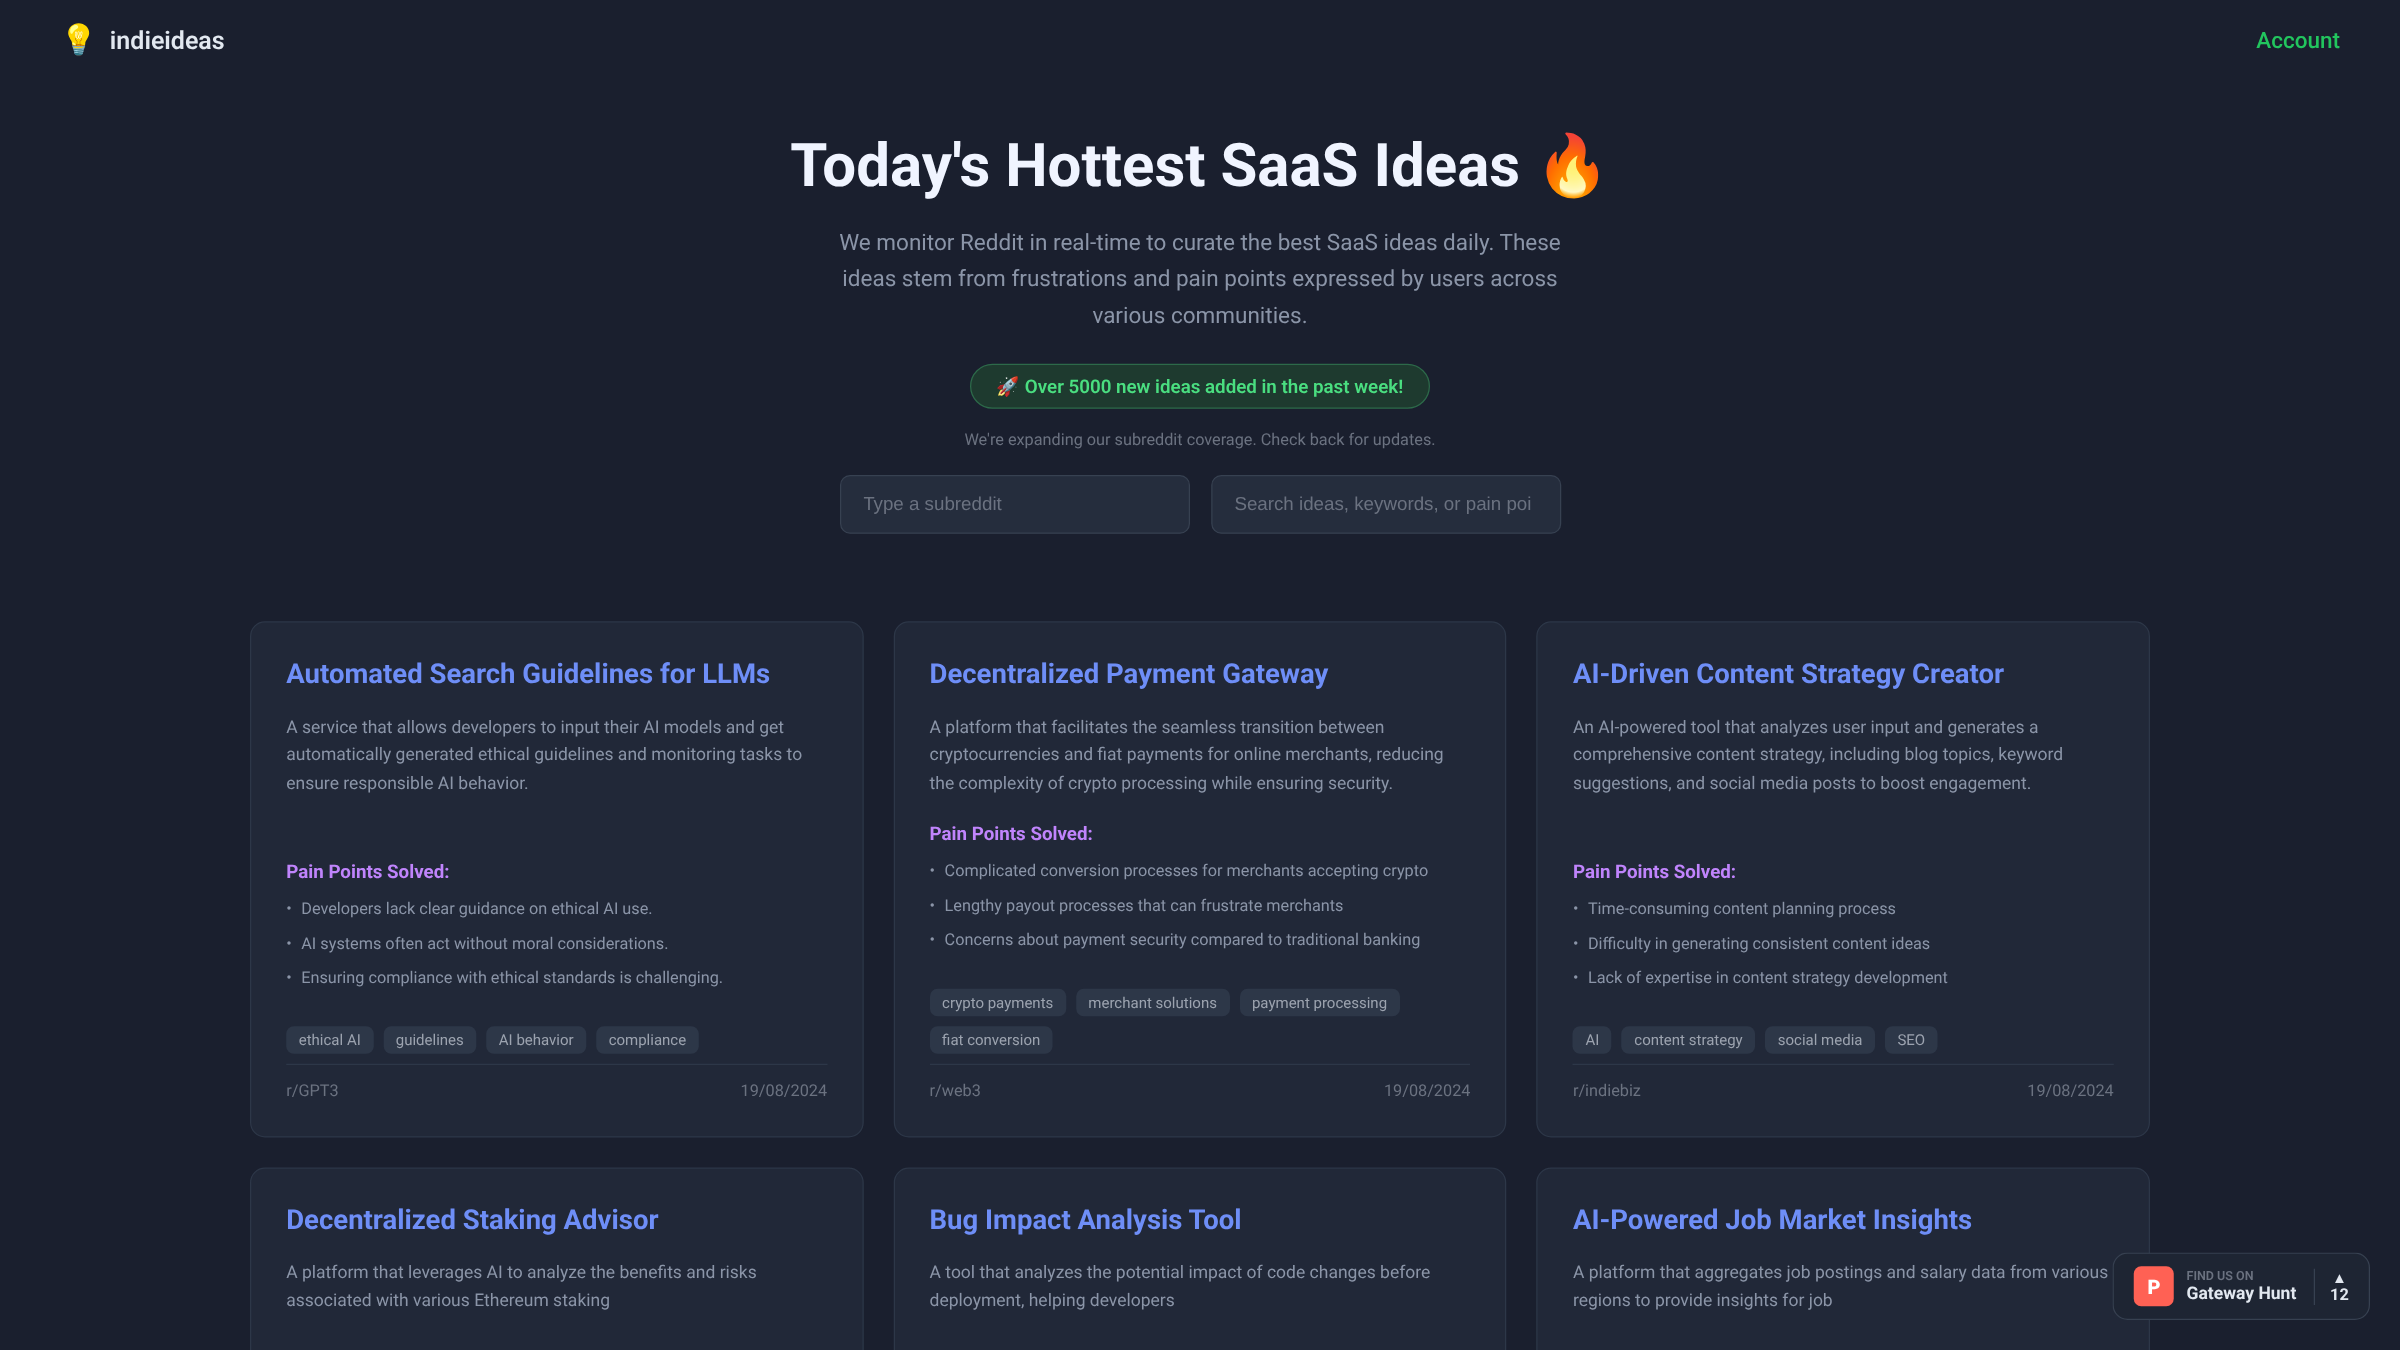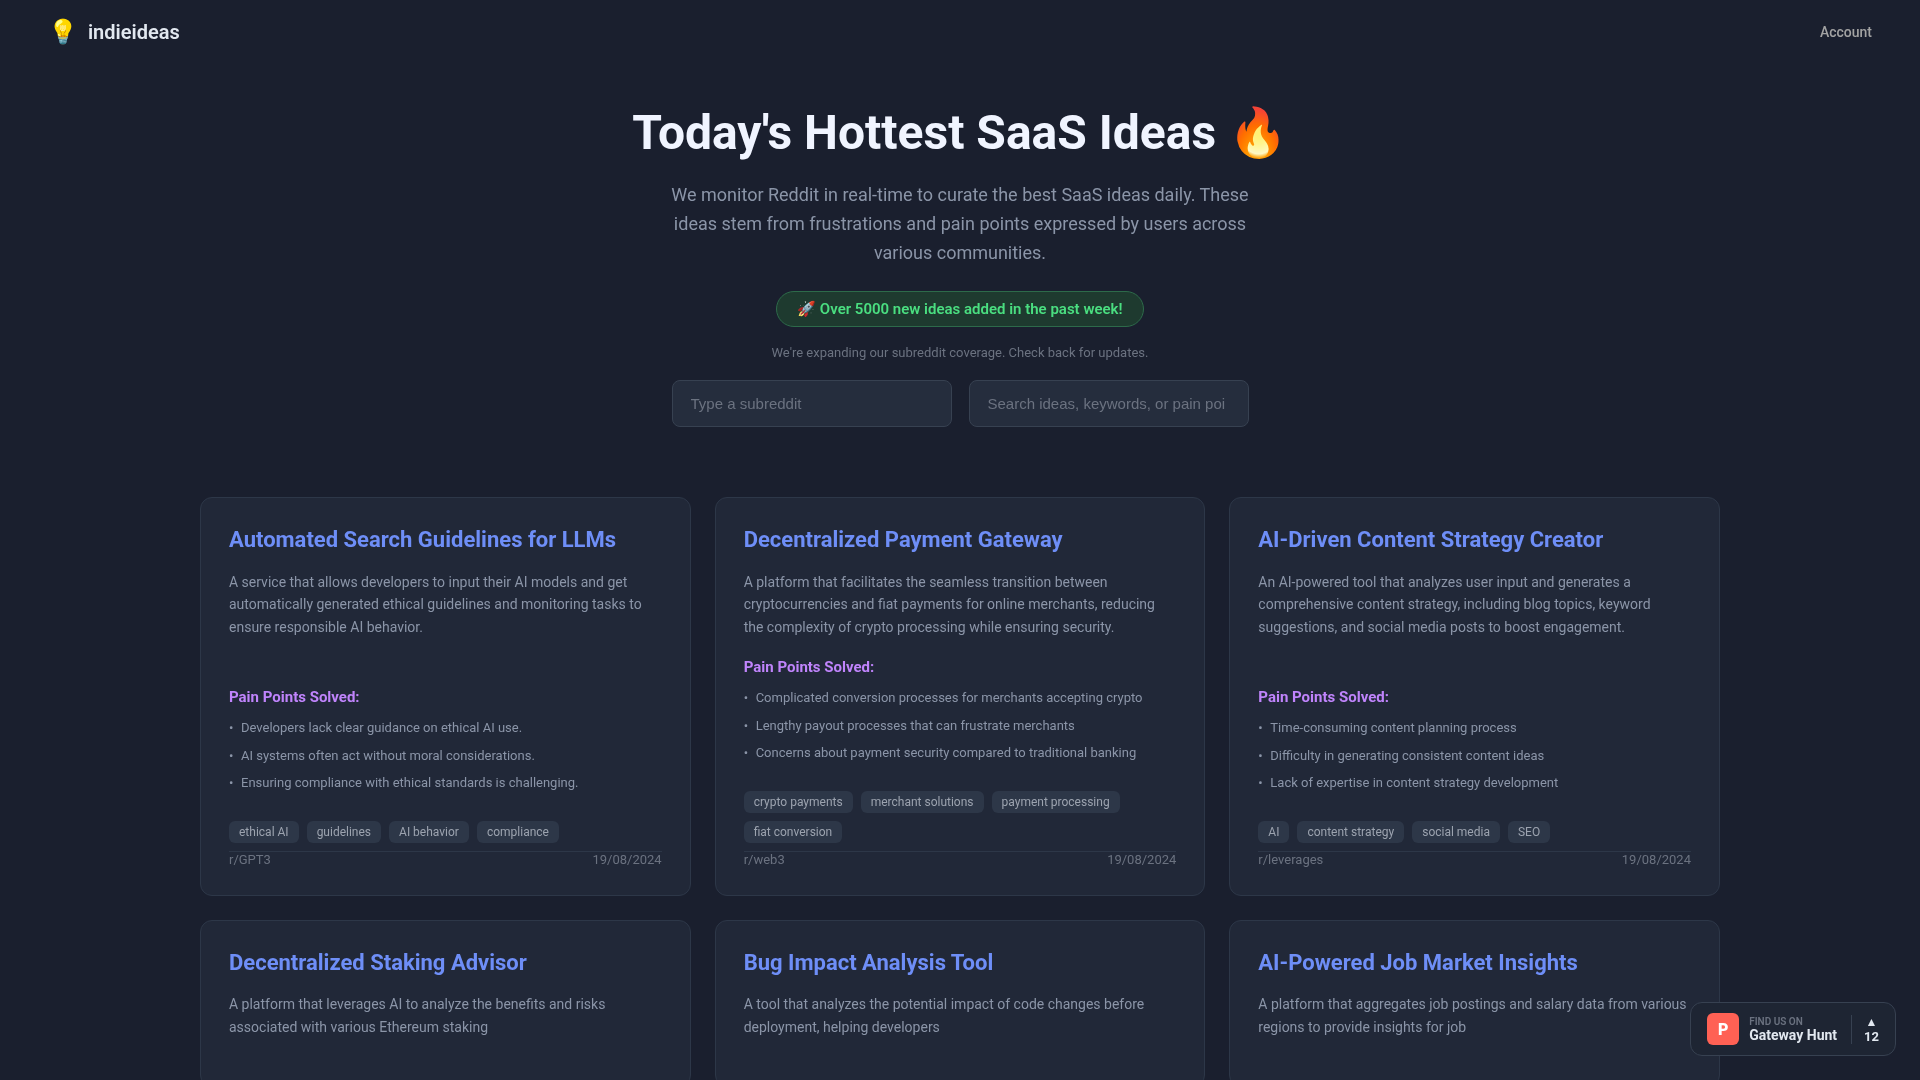--- a/index.html
+++ b/index.html
@@ -21,22 +21,22 @@
     .logo {
       display: flex;
       align-items: center;
       gap: 10px;
       font-size: 20px;
       font-weight: 600;
       color: #e2e8f0;
     }
     .logo-icon { font-size: 24px; }
     .account-link {
-      font-size: 14px;
-      color: #a3a3a3;
+      font-size: 18px;
+      color: #22c55e;
       font-weight: 500;
       cursor: pointer;
       text-decoration: none;
     }
     
     .hero {
       text-align: center;
       padding: 40px 20px 30px;
     }
     .hero h1 {
@@ -154,21 +154,21 @@
       padding: 4px 10px;
       font-size: 12px;
       color: #9ca3af;
     }
     .card-footer {
       display: flex;
       justify-content: space-between;
       font-size: 13px;
       color: #6b7280;
       border-top: 1px solid #2d3748;
-      padding-top: 0;
+      padding-top: 14px;
       margin-top: auto;
     }
     
     .product-hunt-badge {
       position: fixed;
       bottom: 24px;
       right: 24px;
       background: #1e2533;
       border: 1px solid #374151;
       border-radius: 12px;
@@ -292,21 +292,21 @@
           <li>Difficulty in generating consistent content ideas</li>
           <li>Lack of expertise in content strategy development</li>
         </ul>
       <div class="tags">
           <span class="tag">AI</span>
           <span class="tag">content strategy</span>
           <span class="tag">social media</span>
           <span class="tag">SEO</span>
         </div>
       <div class="card-footer">
-        <span>r/leverages</span>
+        <span>r/indiebiz</span>
         <span>19/08/2024</span>
       </div>
     </div>
       <div class="card">
       <div class="card-title">Decentralized Staking Advisor</div>
       <div class="card-desc">A platform that leverages AI to analyze the benefits and risks associated with various Ethereum staking</div>
 
     </div>
       <div class="card">
       <div class="card-title">Bug Impact Analysis Tool</div>

